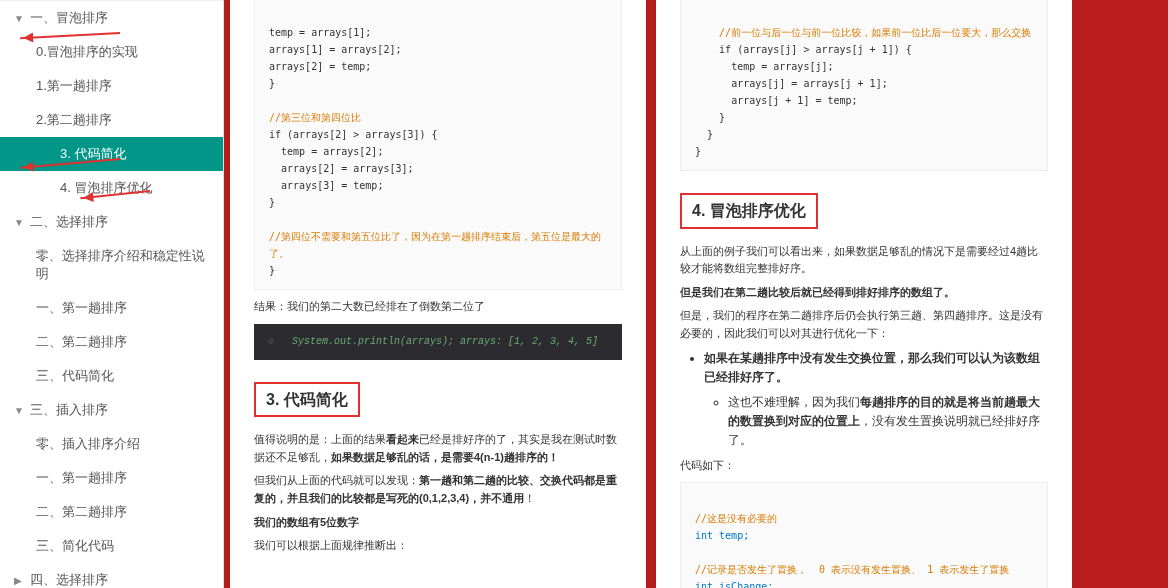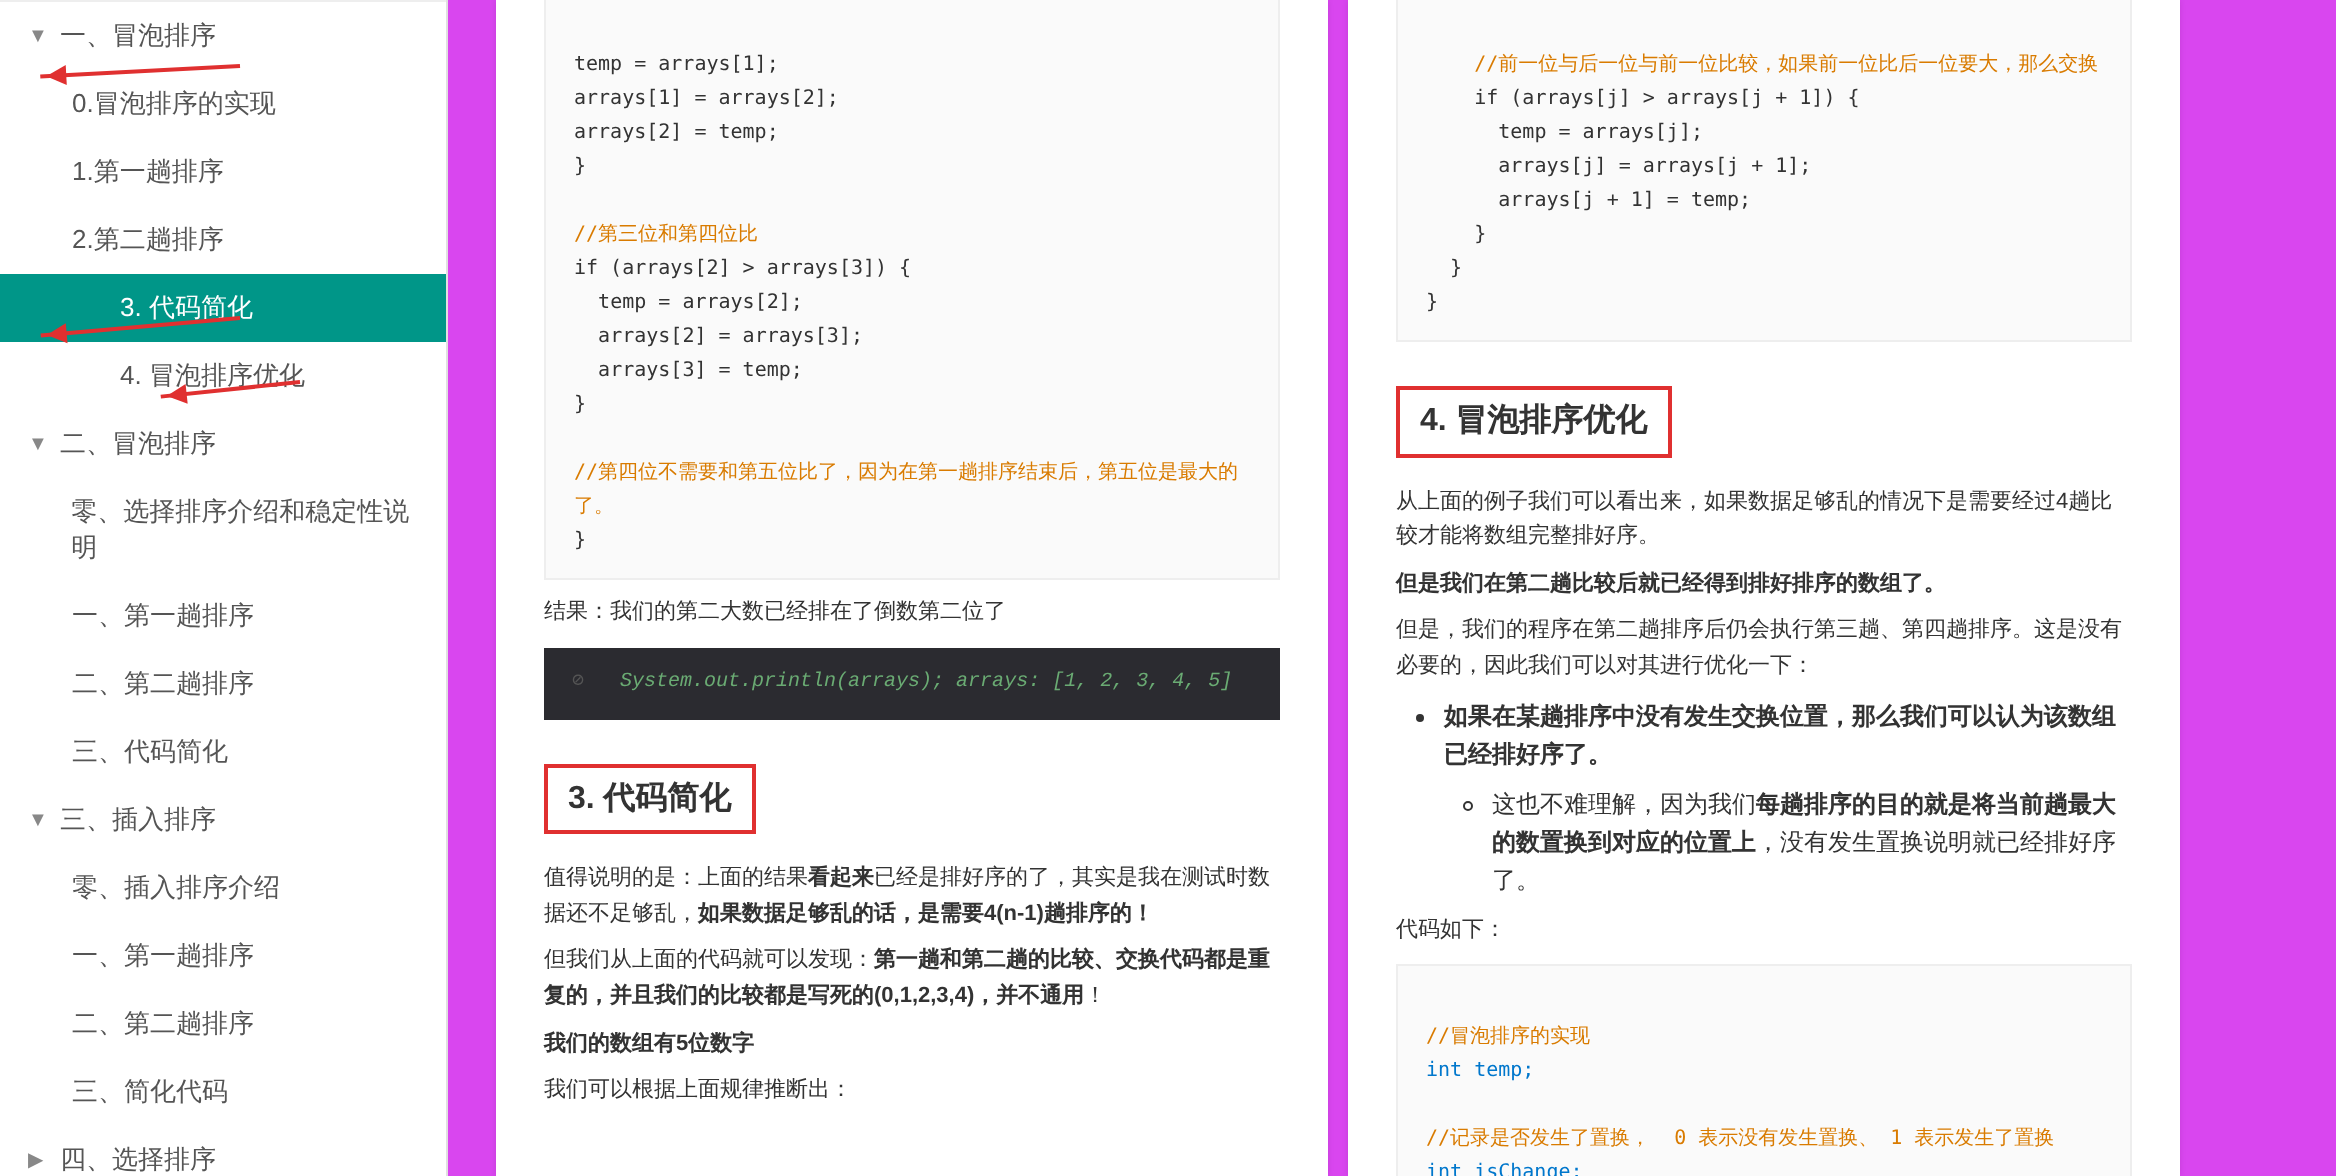--- a/index.html
+++ b/index.html
@@ -33,25 +33,25 @@
 .toc-item.level-2 { }
 .toc-item.level-2.sub { padding-left: 44px; }
 .toc-item.active { background: #009688; color: #fff; }
 .toc-item .caret { width: 10px; display: inline-block; color: #888; font-size: 10px; }
 .toc-item.active .caret { color: #fff; }
 .toc-item:not(.has-caret) .caret { visibility: hidden; }
 .toc-divider { border-top: 1px solid #eee; margin: 0; }
 
 .content-area {
   flex: 1;
-  background: #d946ef;
+  background: #b91c1c;
   height: 588px;
   display: flex;
   gap: 10px;
-  padding: 0 24px;
+  padding: 0 6px;
 }
 .page {
   background: #fff;
   width: 416px;
   height: 588px;
   padding: 0 24px;
   font-size: 11px;
   overflow: hidden;
   box-shadow: 0 0 3px rgba(0,0,0,0.1);
   line-height: 1.6;
@@ -126,21 +126,21 @@
       <div class="toc-item level-2 active sub">
         <span class="caret">▶</span>
         <span>3. 代码简化</span>
       </div>
       <div class="toc-item level-2 sub">
         <span class="caret">▶</span>
         <span>4. 冒泡排序优化</span>
       </div>
       <div class="toc-item level-1 has-caret">
         <span class="caret">▼</span>
-        <span>二、冒泡排序</span>
+        <span>二、选择排序</span>
       </div>
       <div class="toc-item level-2">
         <span class="caret">▶</span>
         <span>零、选择排序介绍和稳定性说明</span>
       </div>
       <div class="toc-item level-2">
         <span class="caret">▶</span>
         <span>一、第一趟排序</span>
       </div>
       <div class="toc-item level-2">
@@ -225,21 +225,21 @@
     <p>但是，我们的程序在第二趟排序后仍会执行第三趟、第四趟排序。这是没有必要的，因此我们可以对其进行优化一下：</p>
     <ul>
       <li><b>如果在某趟排序中没有发生交换位置，那么我们可以认为该数组已经排好序了。</b>
         <ul>
             <li style="list-style:circle"><span>这也不难理解，因为我们</span><b>每趟排序的目的就是将当前趟最大的数置换到对应的位置上</b><span>，没有发生置换说明就已经排好序了。</span></li>
           </ul>
       </li>
     </ul>
     <p>代码如下：</p>
     <div class="code-block">
-<span class="comment">//冒泡排序的实现</span>
+<span class="comment">//这是没有必要的</span>
 <span class="kw">int temp;</span>
 
 <span class="comment">//记录是否发生了置换，  0 表示没有发生置换、 1 表示发生了置换</span>
 <span class="kw">int isChange;</span>
 
 
 
 
   
 

